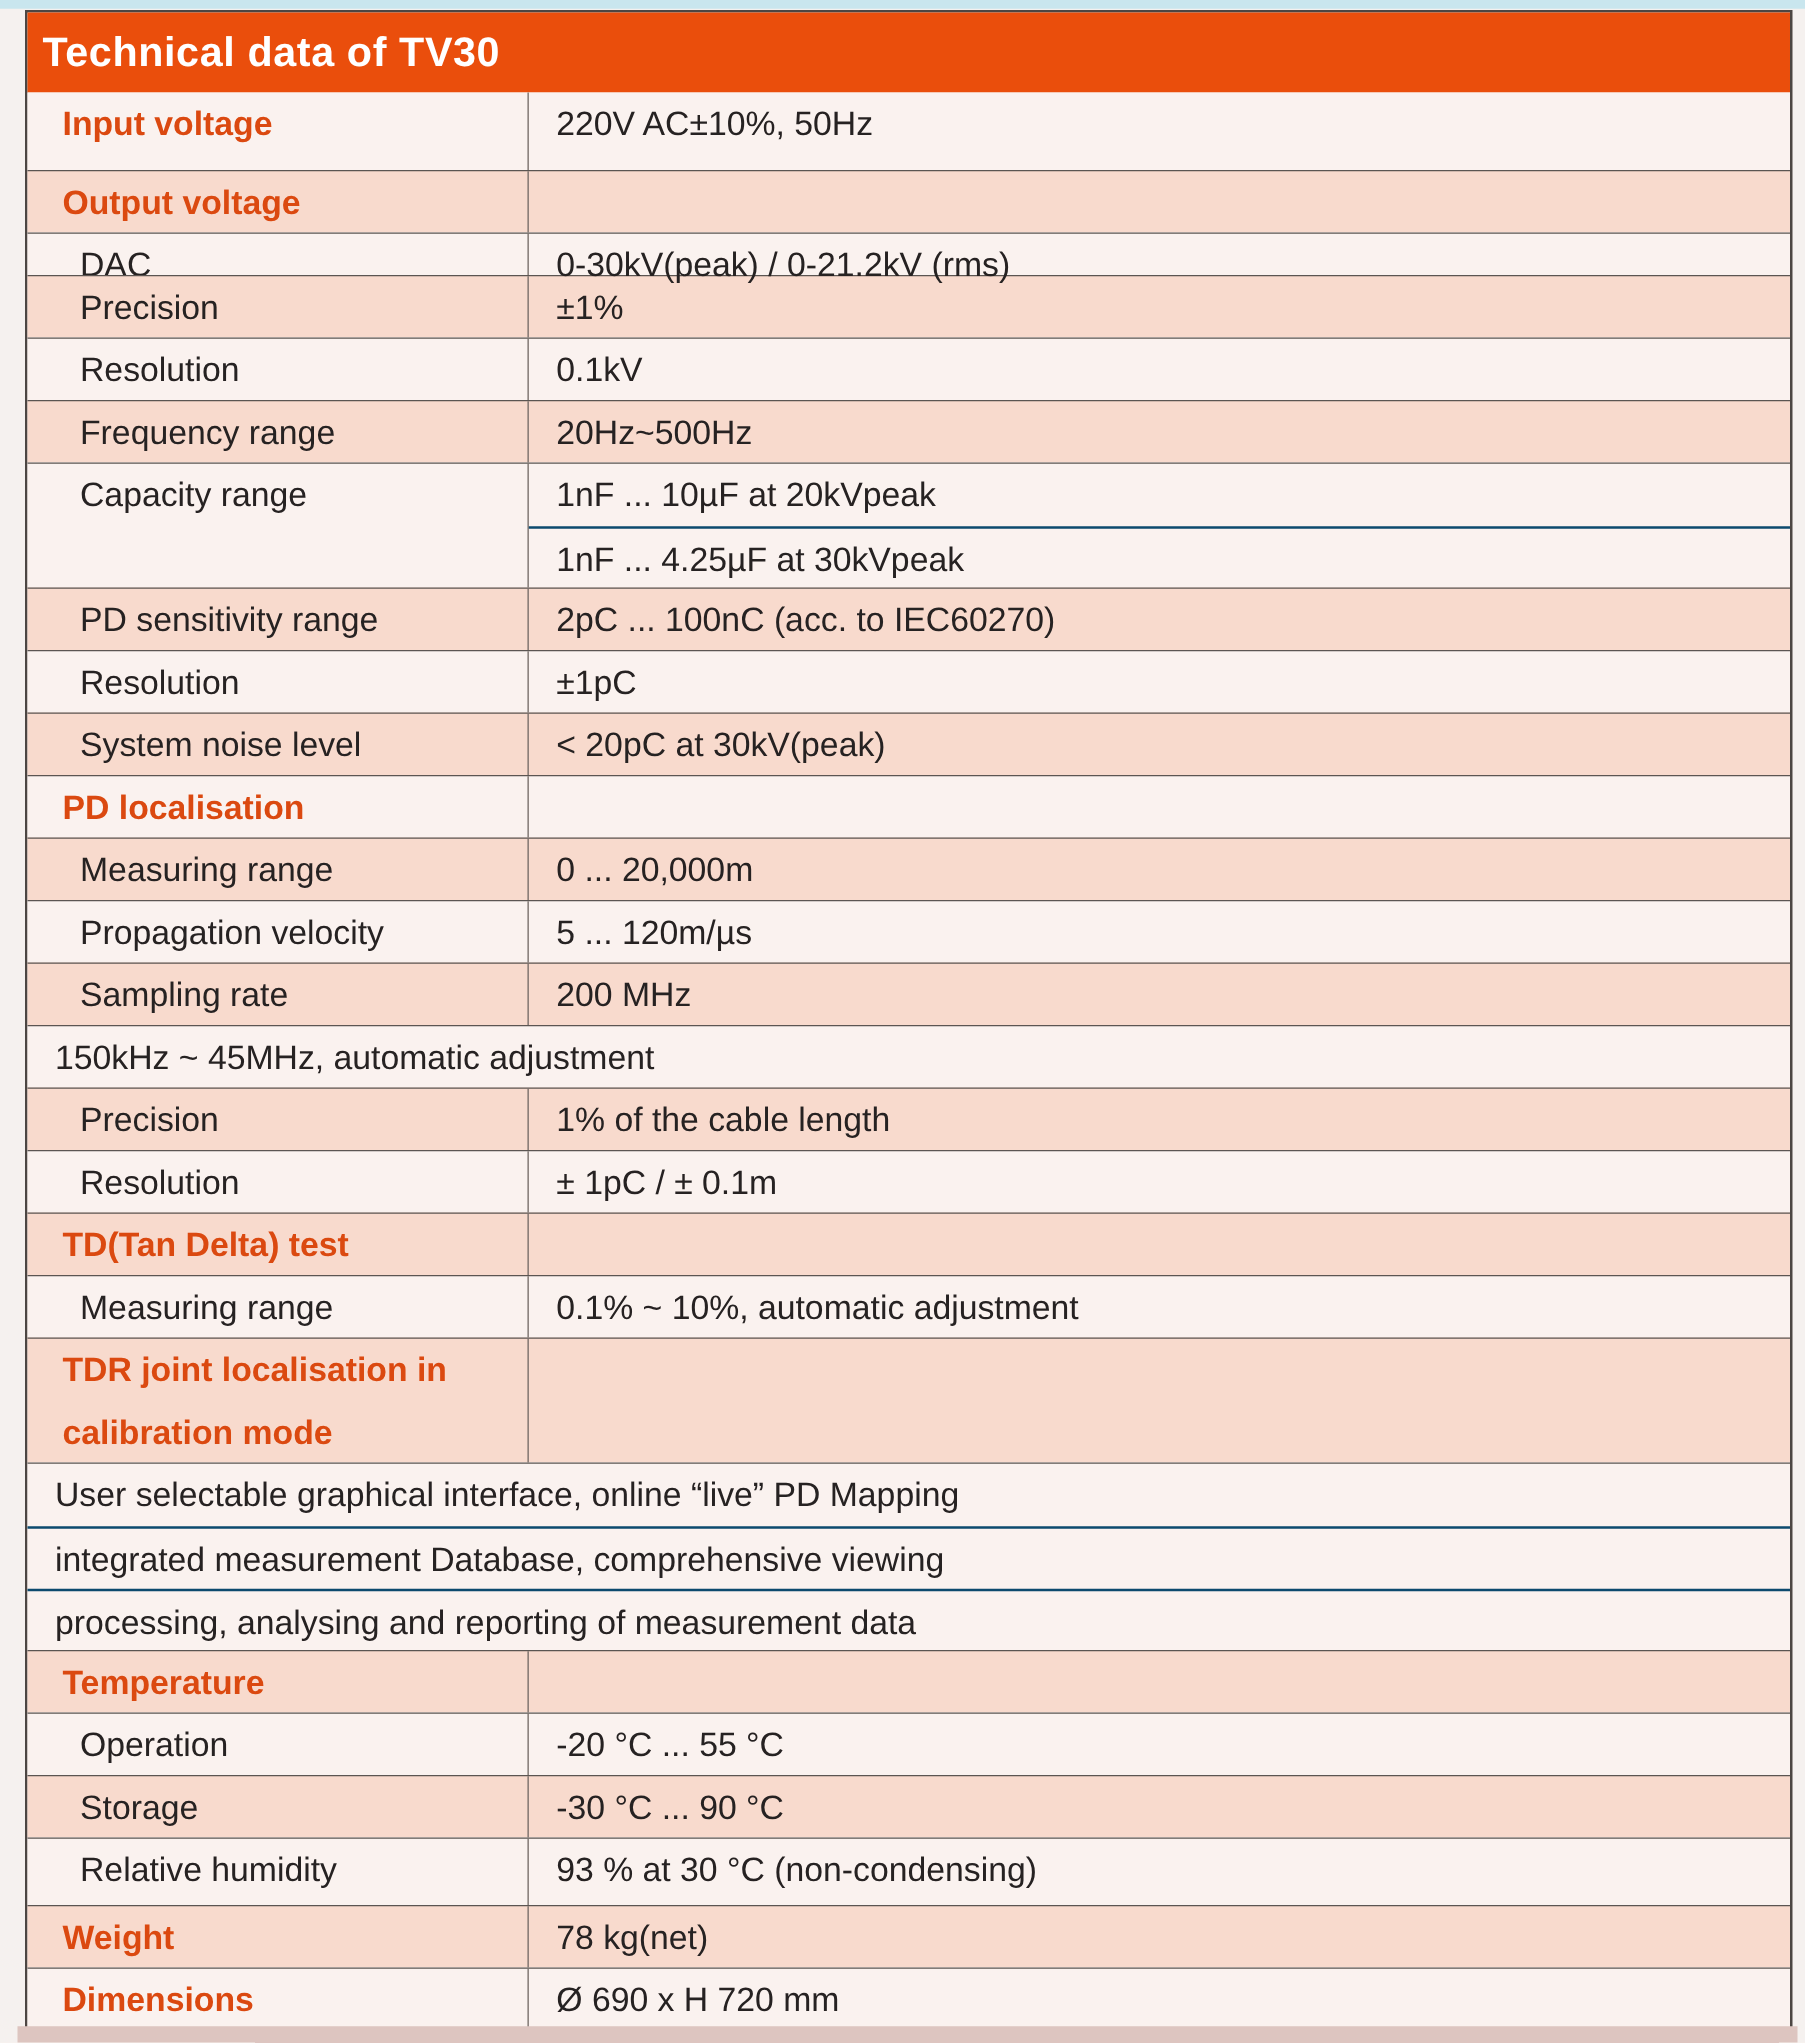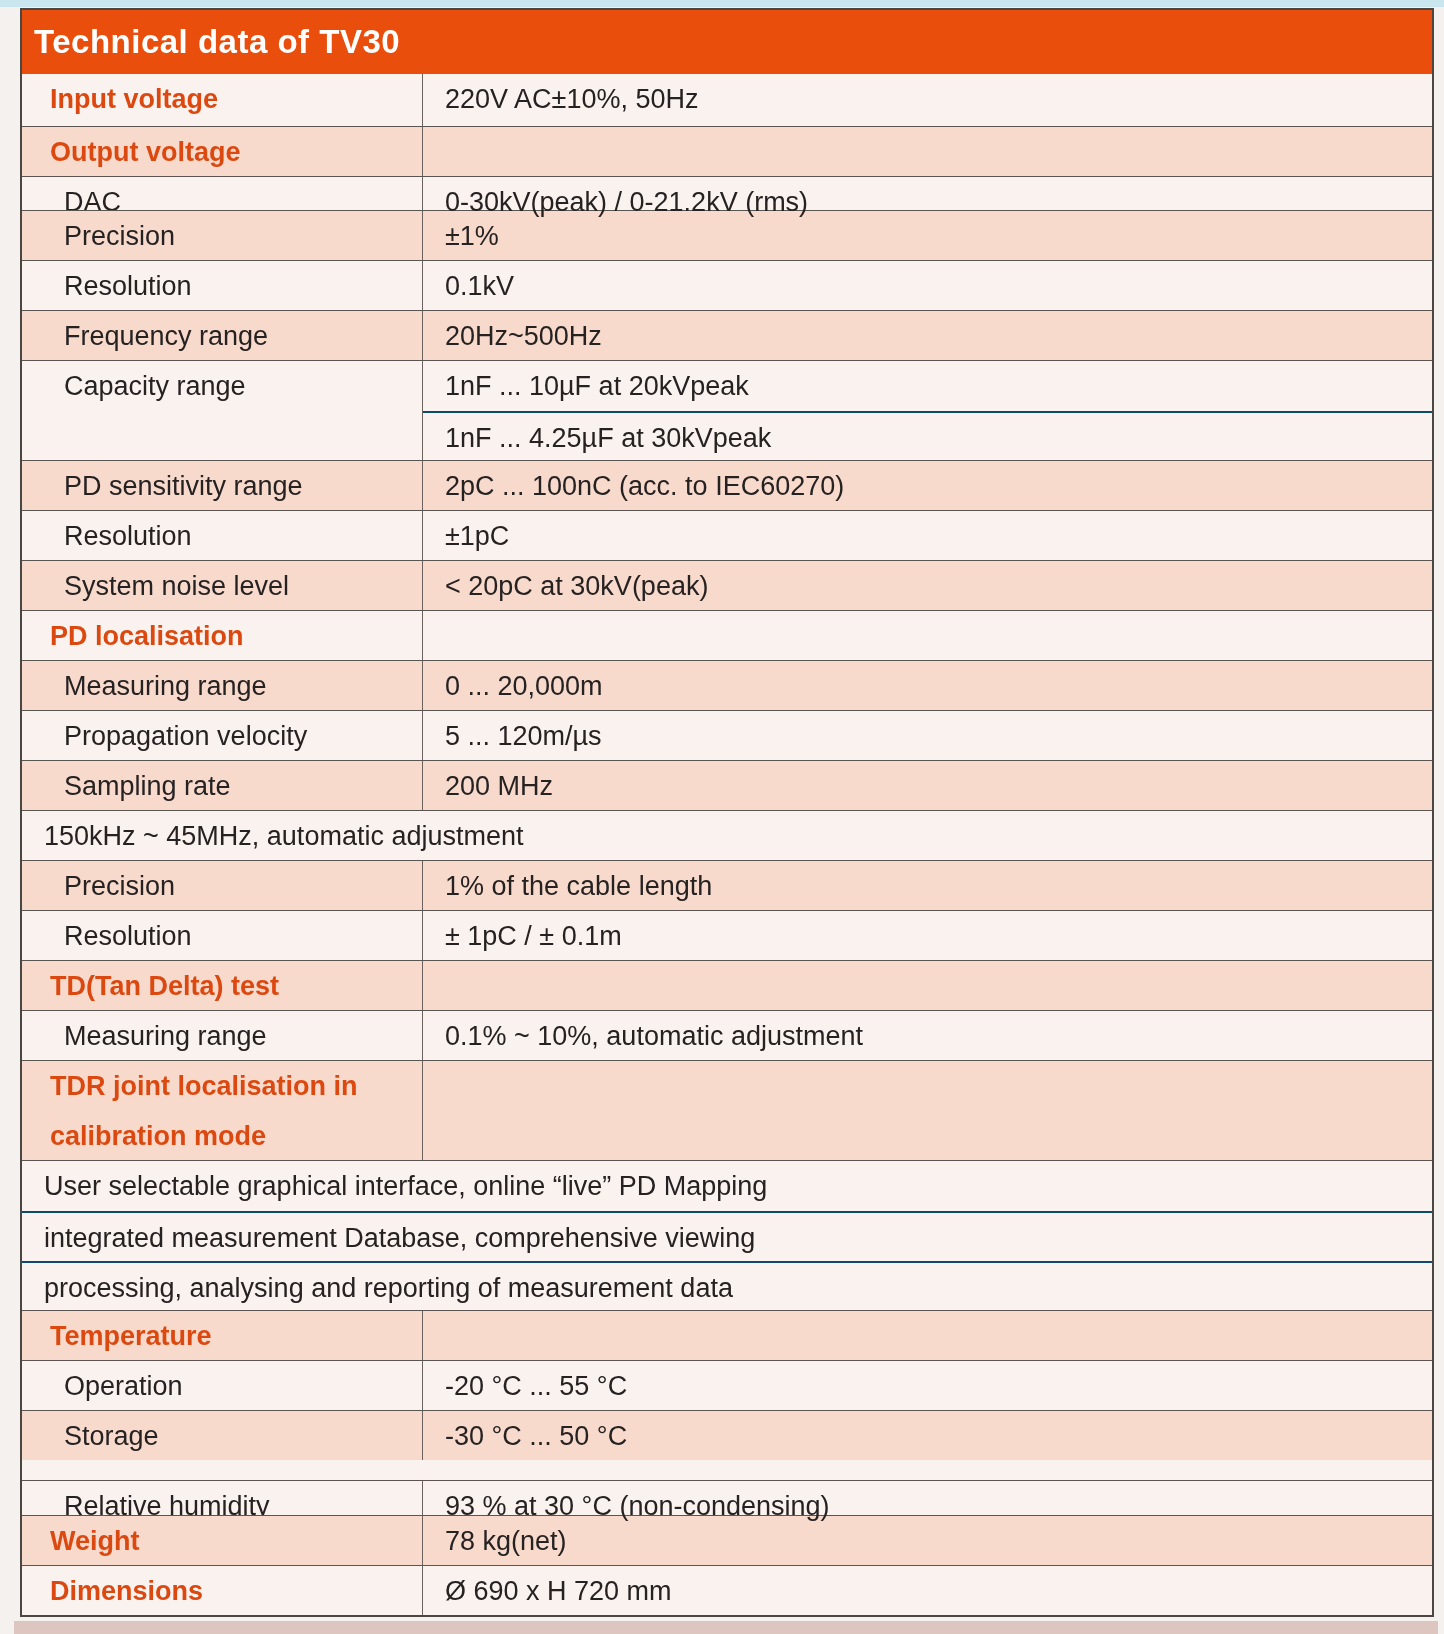--- a/index.html
+++ b/index.html
@@ -77,21 +77,21 @@
 </head>
 <body>
 
 <div class="top-strip"></div>
 
 <div class="spec-table">
   <div class="table-header">
     <span class="title">Technical data of TV30</span>
   </div>
   <div class="rows">
-      <div class="row section" style="height: 52px;">
+      <div class="row section" style="height: 62px;">
         <div class="cell label">Input voltage</div>
         <div class="cell value">
           <div class="vline">220V AC±10%, 50Hz</div>
         </div>
       </div>
       <div class="row section" style="height: 50px;">
         <div class="cell label">Output voltage</div>
         <div class="cell value">
           <div class="vline"></div>
         </div>
@@ -217,24 +217,24 @@
       </div>
       <div class="row sub" style="height: 50px;">
         <div class="cell label">Operation</div>
         <div class="cell value">
           <div class="vline">-20 °C ... 55 °C</div>
         </div>
       </div>
       <div class="row sub" style="height: 50px;">
         <div class="cell label">Storage</div>
         <div class="cell value">
-          <div class="vline">-30 °C ... 50 °C</div>
-        </div>
-      </div>
-      <div class="row sub" style="height: 35px; margin-top: 20px;">
+          <div class="vline">-30 °C ... 90 °C</div>
+        </div>
+      </div>
+      <div class="row sub" style="height: 54px;">
         <div class="cell label">Relative humidity</div>
         <div class="cell value">
           <div class="vline">93 % at 30 °C (non-condensing)</div>
         </div>
       </div>
       <div class="row section" style="height: 50px;">
         <div class="cell label">Weight</div>
         <div class="cell value">
           <div class="vline">78 kg(net)</div>
         </div>

